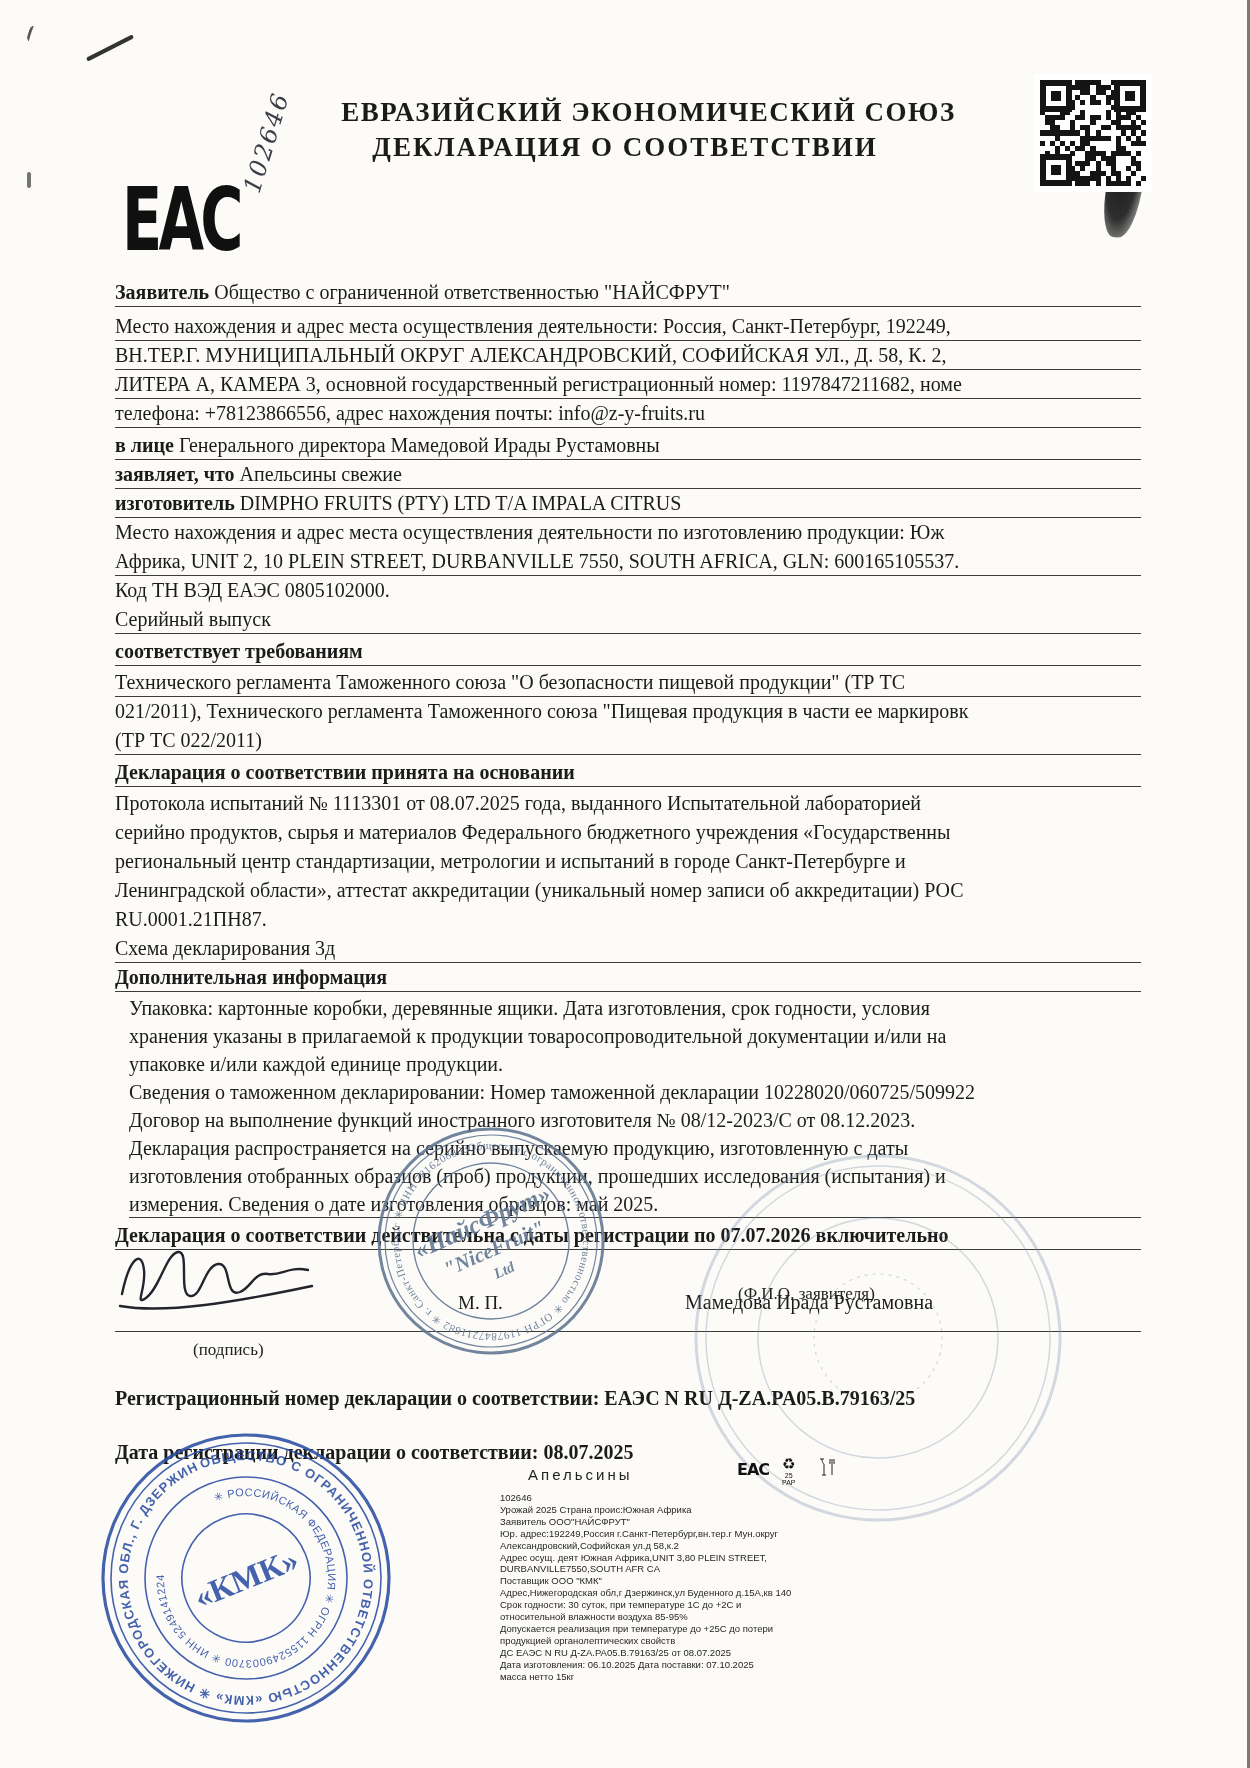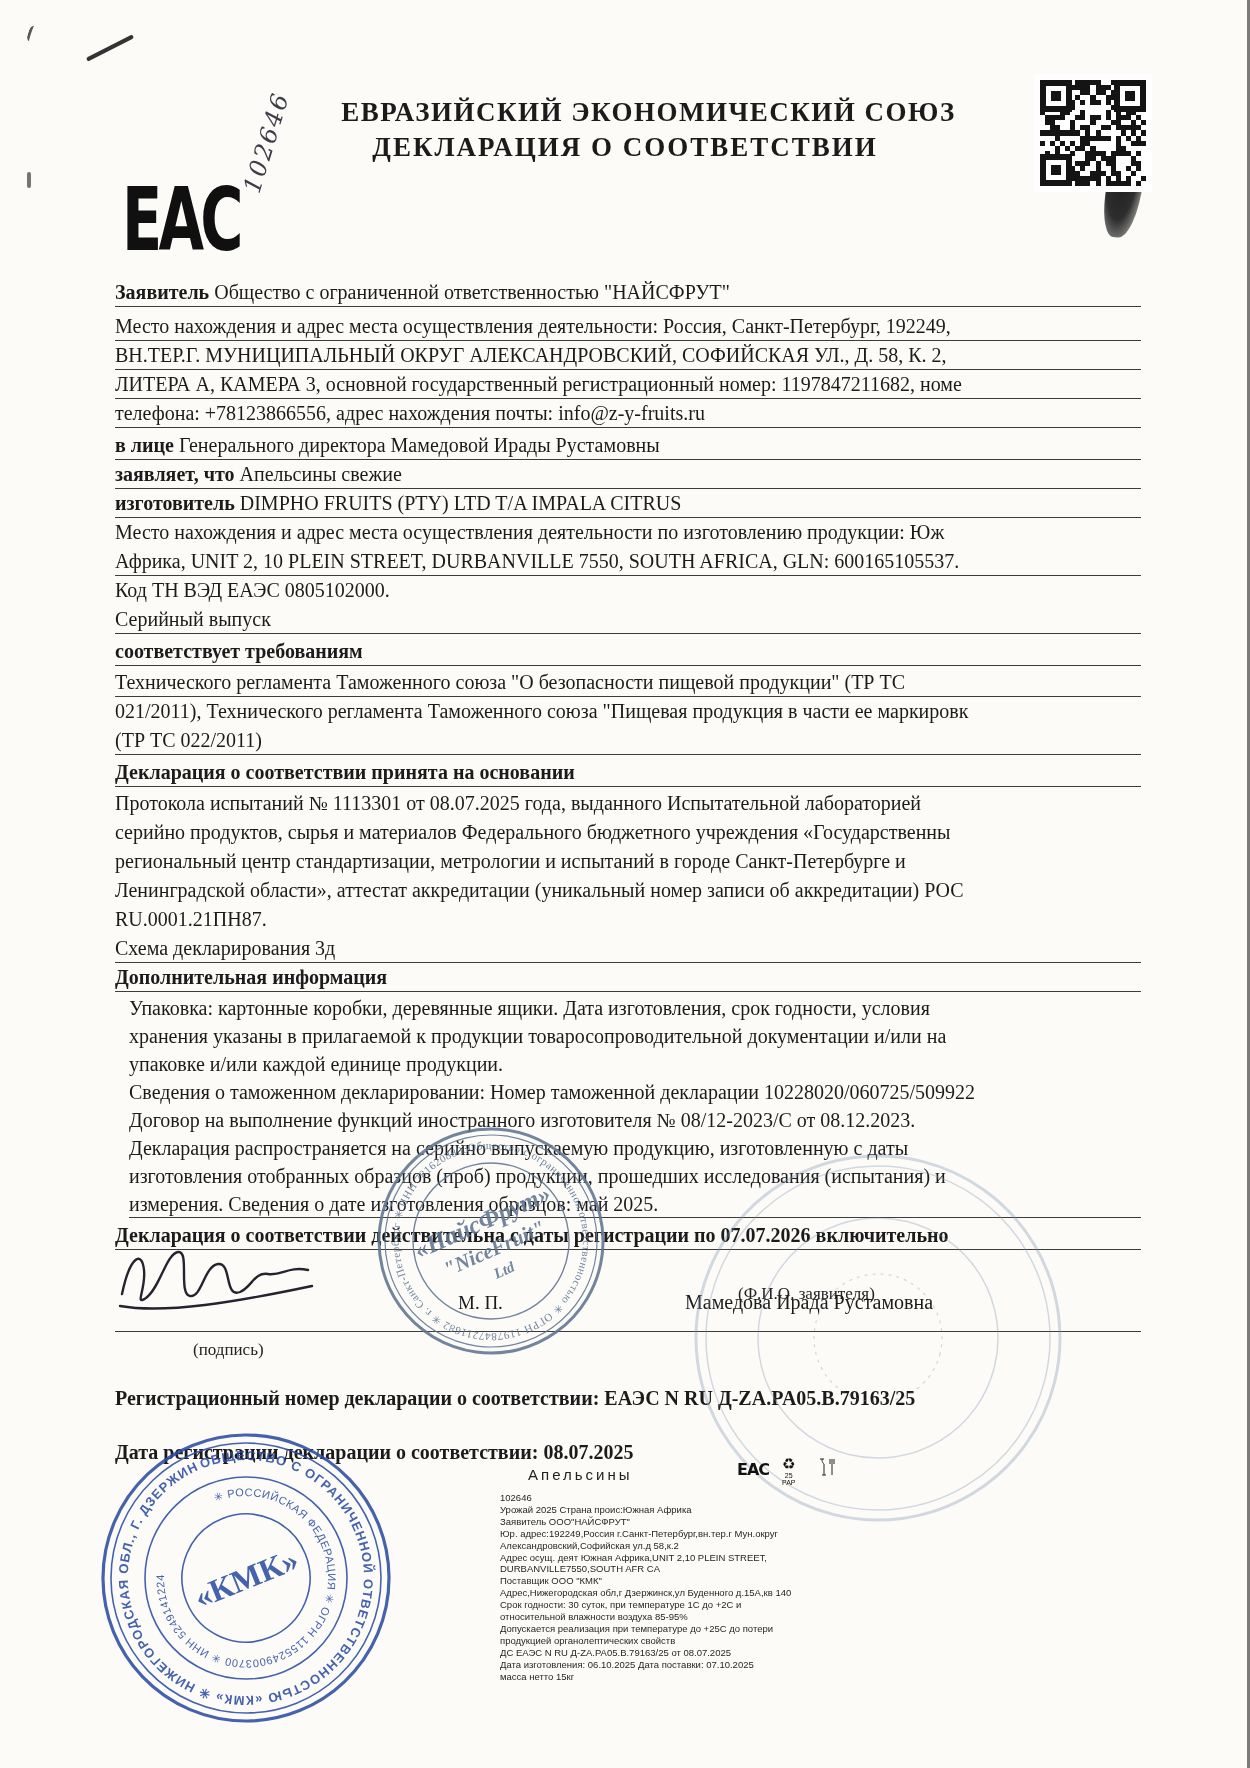--- a/index.html
+++ b/index.html
@@ -672,21 +672,21 @@
       <path d="M12,1 v5 M14,1 v5 M16,1 v5 M14,6 v11"></path>
     </g>
   </svg>
 
   <div class="abs label-lines">
     <div>102646</div>
     <div>Урожай 2025 Страна проис:Южная Африка</div>
     <div>Заявитель ООО"НАЙСФРУТ"</div>
     <div>Юр. адрес:192249,Россия г.Санкт-Петербург,вн.тер.г Мун.округ</div>
     <div>Александровский,Софийская ул.д 58,к.2</div>
-    <div>Адрес осущ. деят Южная Африка,UNIT 2,10 PLEIN STREET,</div>
+    <div>Адрес осущ. деят Южная Африка,UNIT 3,80 PLEIN STREET,</div>
     <div>DURBANVILLE7550,SOUTH AFR CA</div>
     <div>Поставщик ООО "КМК"</div>
     <div>Адрес,Нижегородская обл,г Дзержинск,ул Буденного д.15А,кв 140</div>
     <div>Срок годности: 30 суток, при температуре 1С до +2С и</div>
     <div>относительной влажности воздуха 85-95%</div>
     <div>Допускается реализация при температуре до +25С до потери</div>
     <div>продукцией органолептических свойств</div>
     <div>ДС ЕАЭС N RU Д-ZA.PA05.B.79163/25 от 08.07.2025</div>
     <div>Дата изготовления: 06.10.2025    Дата поставки: 07.10.2025</div>
     <div>масса нетто 15кг</div>

